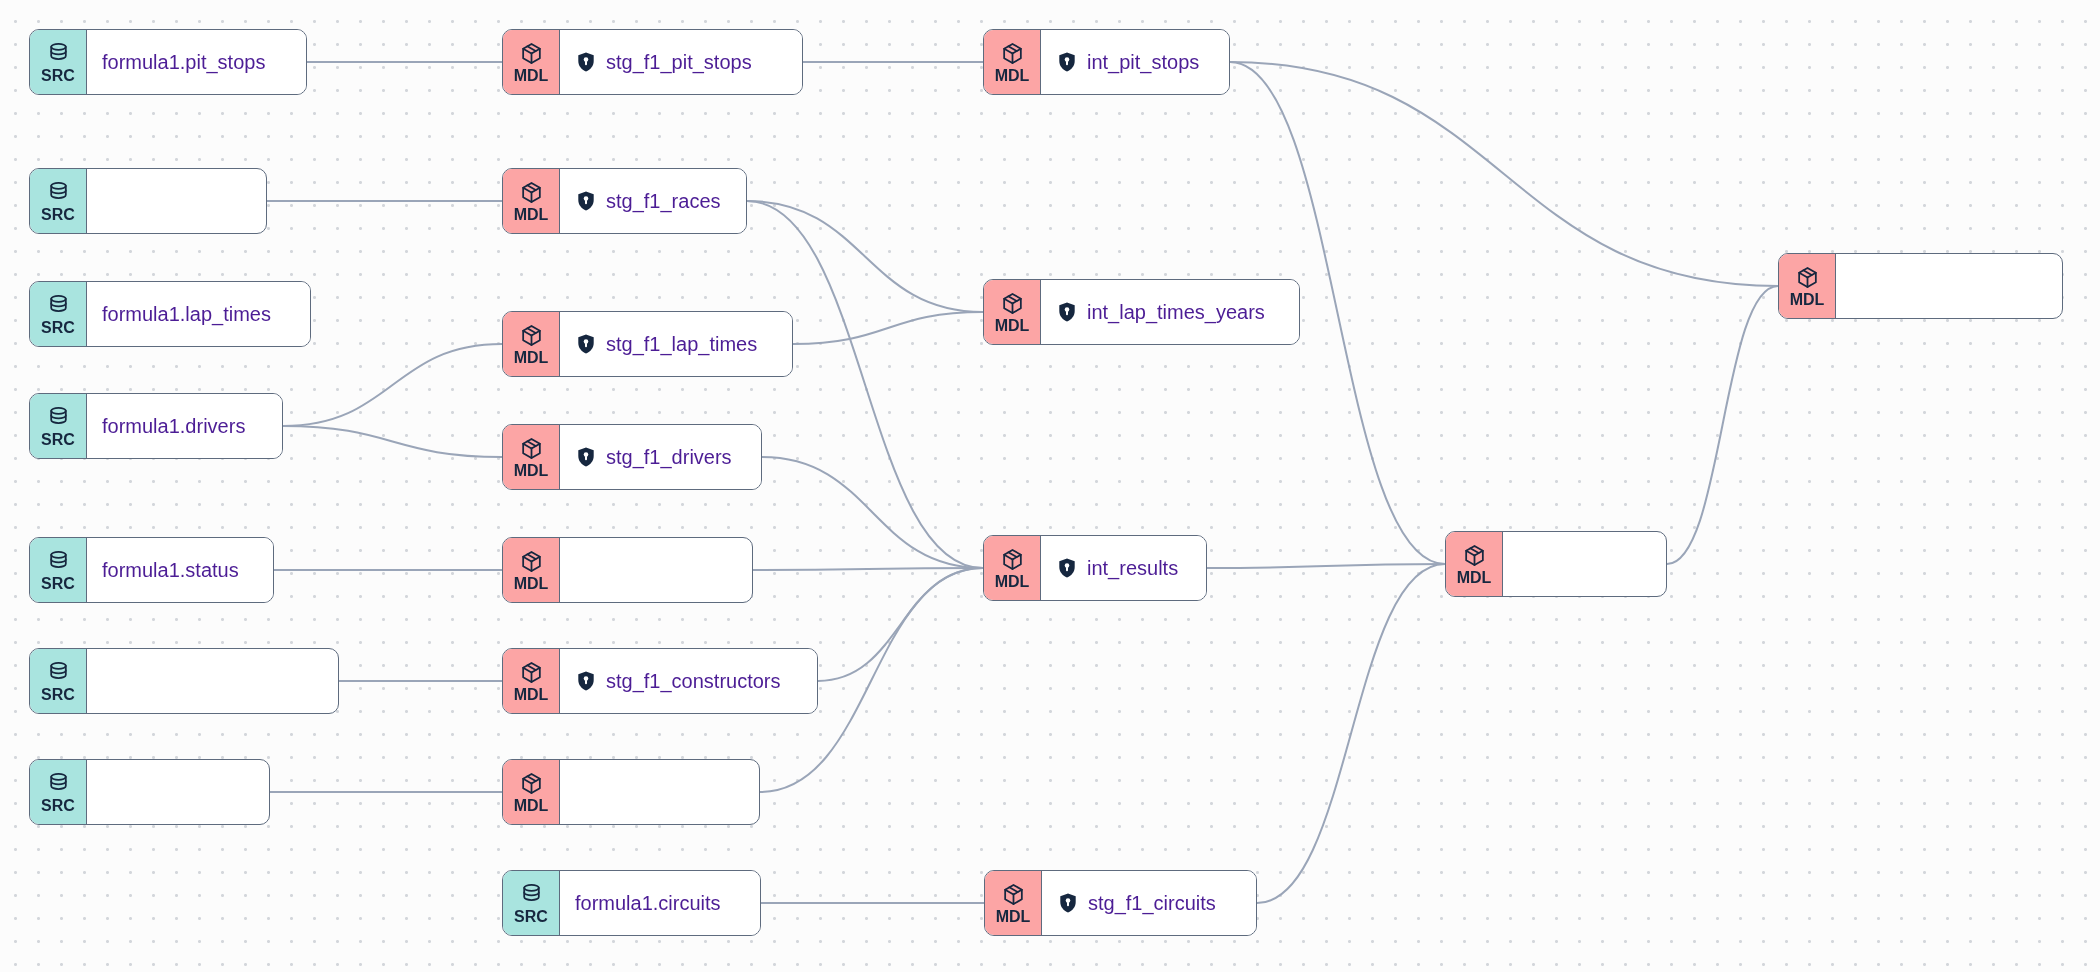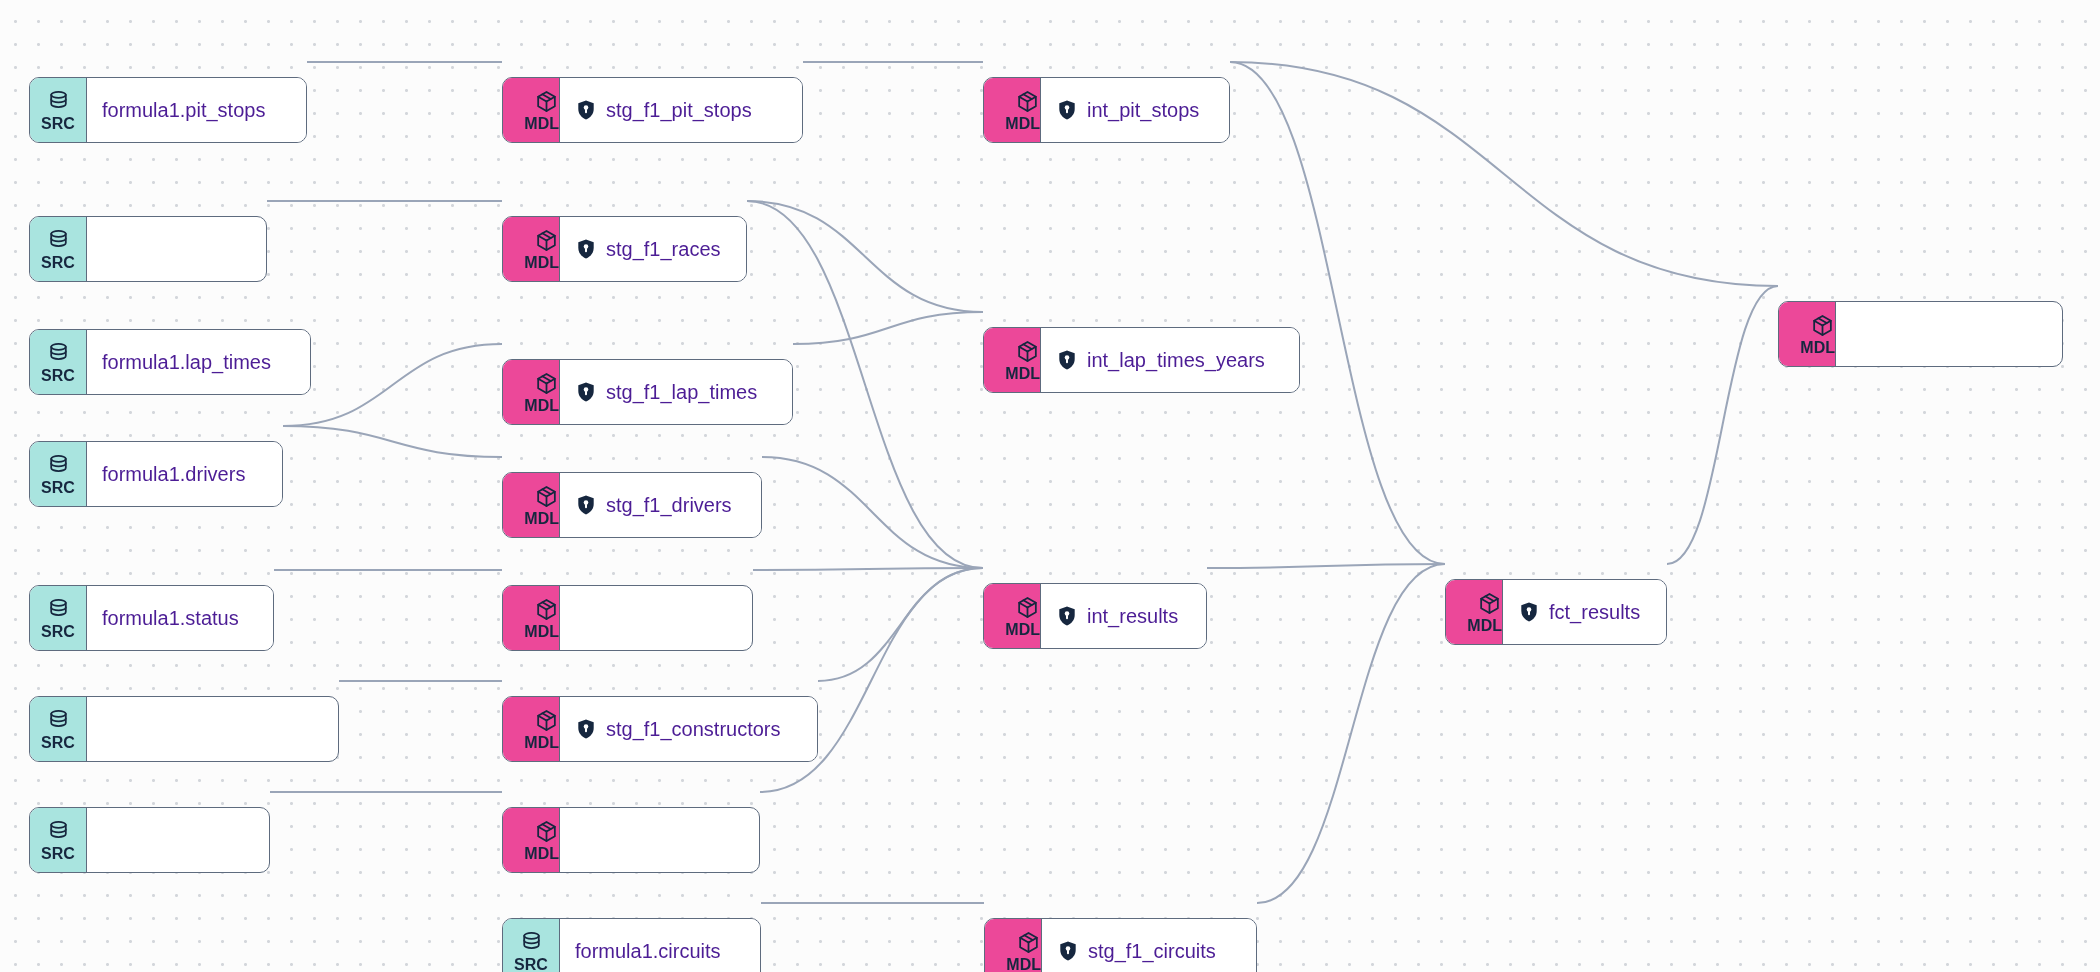--- a/index.html
+++ b/index.html
@@ -9,28 +9,28 @@
     background-image: radial-gradient(circle, #d3d6db 1.3px, transparent 1.6px);
     background-size: 23px 23px;
     background-position: 4px 10px;
     font-family:"Liberation Sans", sans-serif;
   }
   .edges { position:absolute; left:0; top:0; width:2100px; height:972px; }
   .edges path { fill:none; stroke-width:2px; }
   .node {
     position:absolute; display:flex; align-items:stretch; box-sizing:border-box;
     background:#ffffff; border:1.5px solid #5e6b7e; border-radius:10px;
-    overflow:hidden; cursor:pointer;margin-top:48px;
+    overflow:hidden; cursor:pointer;
   }
   .badge {
     flex:0 0 56px; display:flex; flex-direction:column; align-items:center;
     justify-content:center; gap:2px; border-right:1.5px solid #5e6b7e;
   }
   .badge.src { background:#a9e4df; }
-  .badge.mdl { background:#ec4899;align-items:flex-end; }
+  .badge.mdl { background:#fca5a5; }
   .badge-label { font-size:16px; font-weight:700; color:#16273f; line-height:1; }
   .badge .glyph { width:25px; height:25px; display:block; }
   .node-body {
     flex:1 1 auto; display:flex; align-items:center; gap:9px;
     padding:0 16px 0 15px; background:#ffffff; white-space:nowrap;
   }
   .node-name { font-size:20px; color:#4c1d95; }
   .shield { width:22px; height:22px; display:block; flex:0 0 auto; }
 </style>
 </head>
@@ -409,30 +409,20 @@
         <span>
           <svg class="glyph" viewBox="0 0 24 24" fill="none" stroke="#16273f" stroke-width="1.7" stroke-linejoin="round" stroke-linecap="round">
        <path d="M12 2.8l8 4.6v9.2l-8 4.6-8-4.6V7.4l8-4.6z"></path>
        <path d="M4 7.4l8 4.6 8-4.6"></path>
        <path d="M12 12v9.2"></path>
        <path d="M8 5.1l8 4.6"></path>
      </svg>
         </span>
         <span class="badge-label">MDL</span>
       </div>
-      <div class="node-body">
-        <span>
-          <svg class="shield" viewBox="0 0 24 24">
-       <path fill="#16273f" d="M12 1.6l8.4 3.1v6.2c0 5.3-3.4 9.4-8.4 11.5-5-2.1-8.4-6.2-8.4-11.5V4.7L12 1.6z"></path>
-       <circle cx="12" cy="9.3" r="2.5" fill="#ffffff"></circle>
-       <rect x="10.9" y="10.6" width="2.2" height="5" rx="1.1" fill="#ffffff"></rect>
-     </svg>
-        </span>
-        <span class="node-name">fct_results</span>
-      </div>
     </div>
     <div class="node" style="left: 1778px; top: 253px; width: 285px; height: 66px;">
       <div class="badge mdl">
         <span>
           <svg class="glyph" viewBox="0 0 24 24" fill="none" stroke="#16273f" stroke-width="1.7" stroke-linejoin="round" stroke-linecap="round">
        <path d="M12 2.8l8 4.6v9.2l-8 4.6-8-4.6V7.4l8-4.6z"></path>
        <path d="M4 7.4l8 4.6 8-4.6"></path>
        <path d="M12 12v9.2"></path>
        <path d="M8 5.1l8 4.6"></path>
      </svg>

